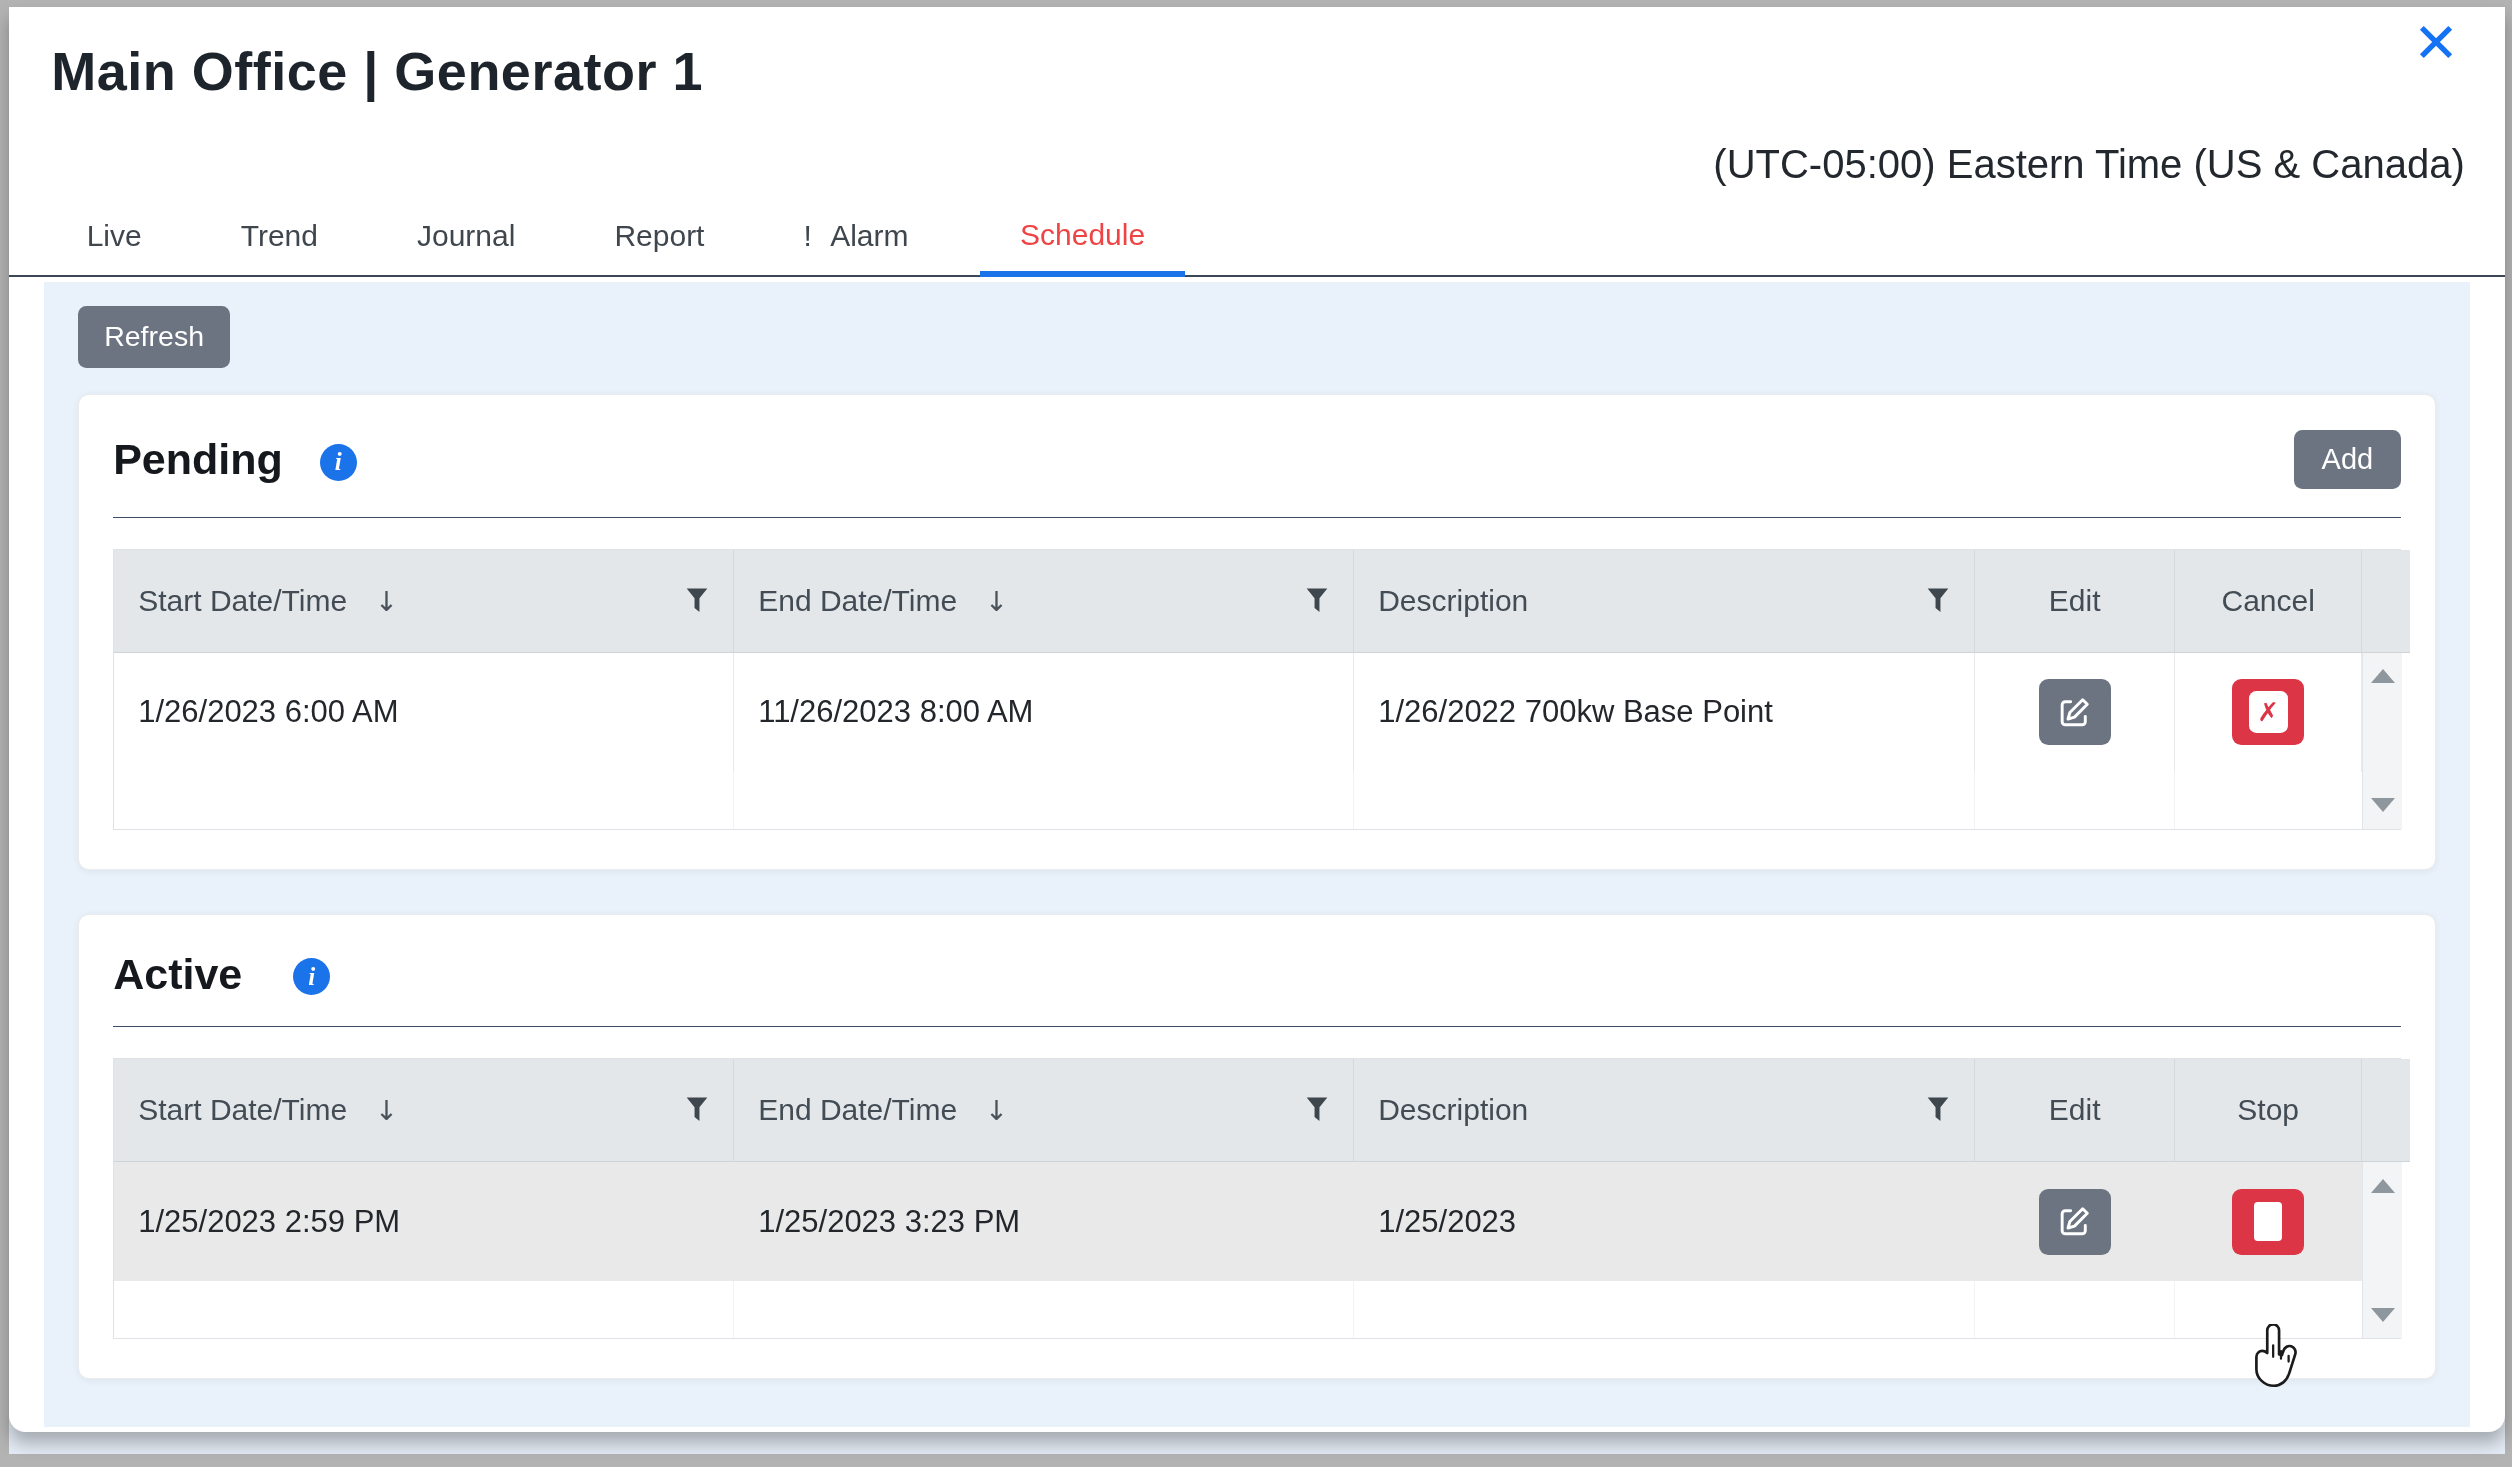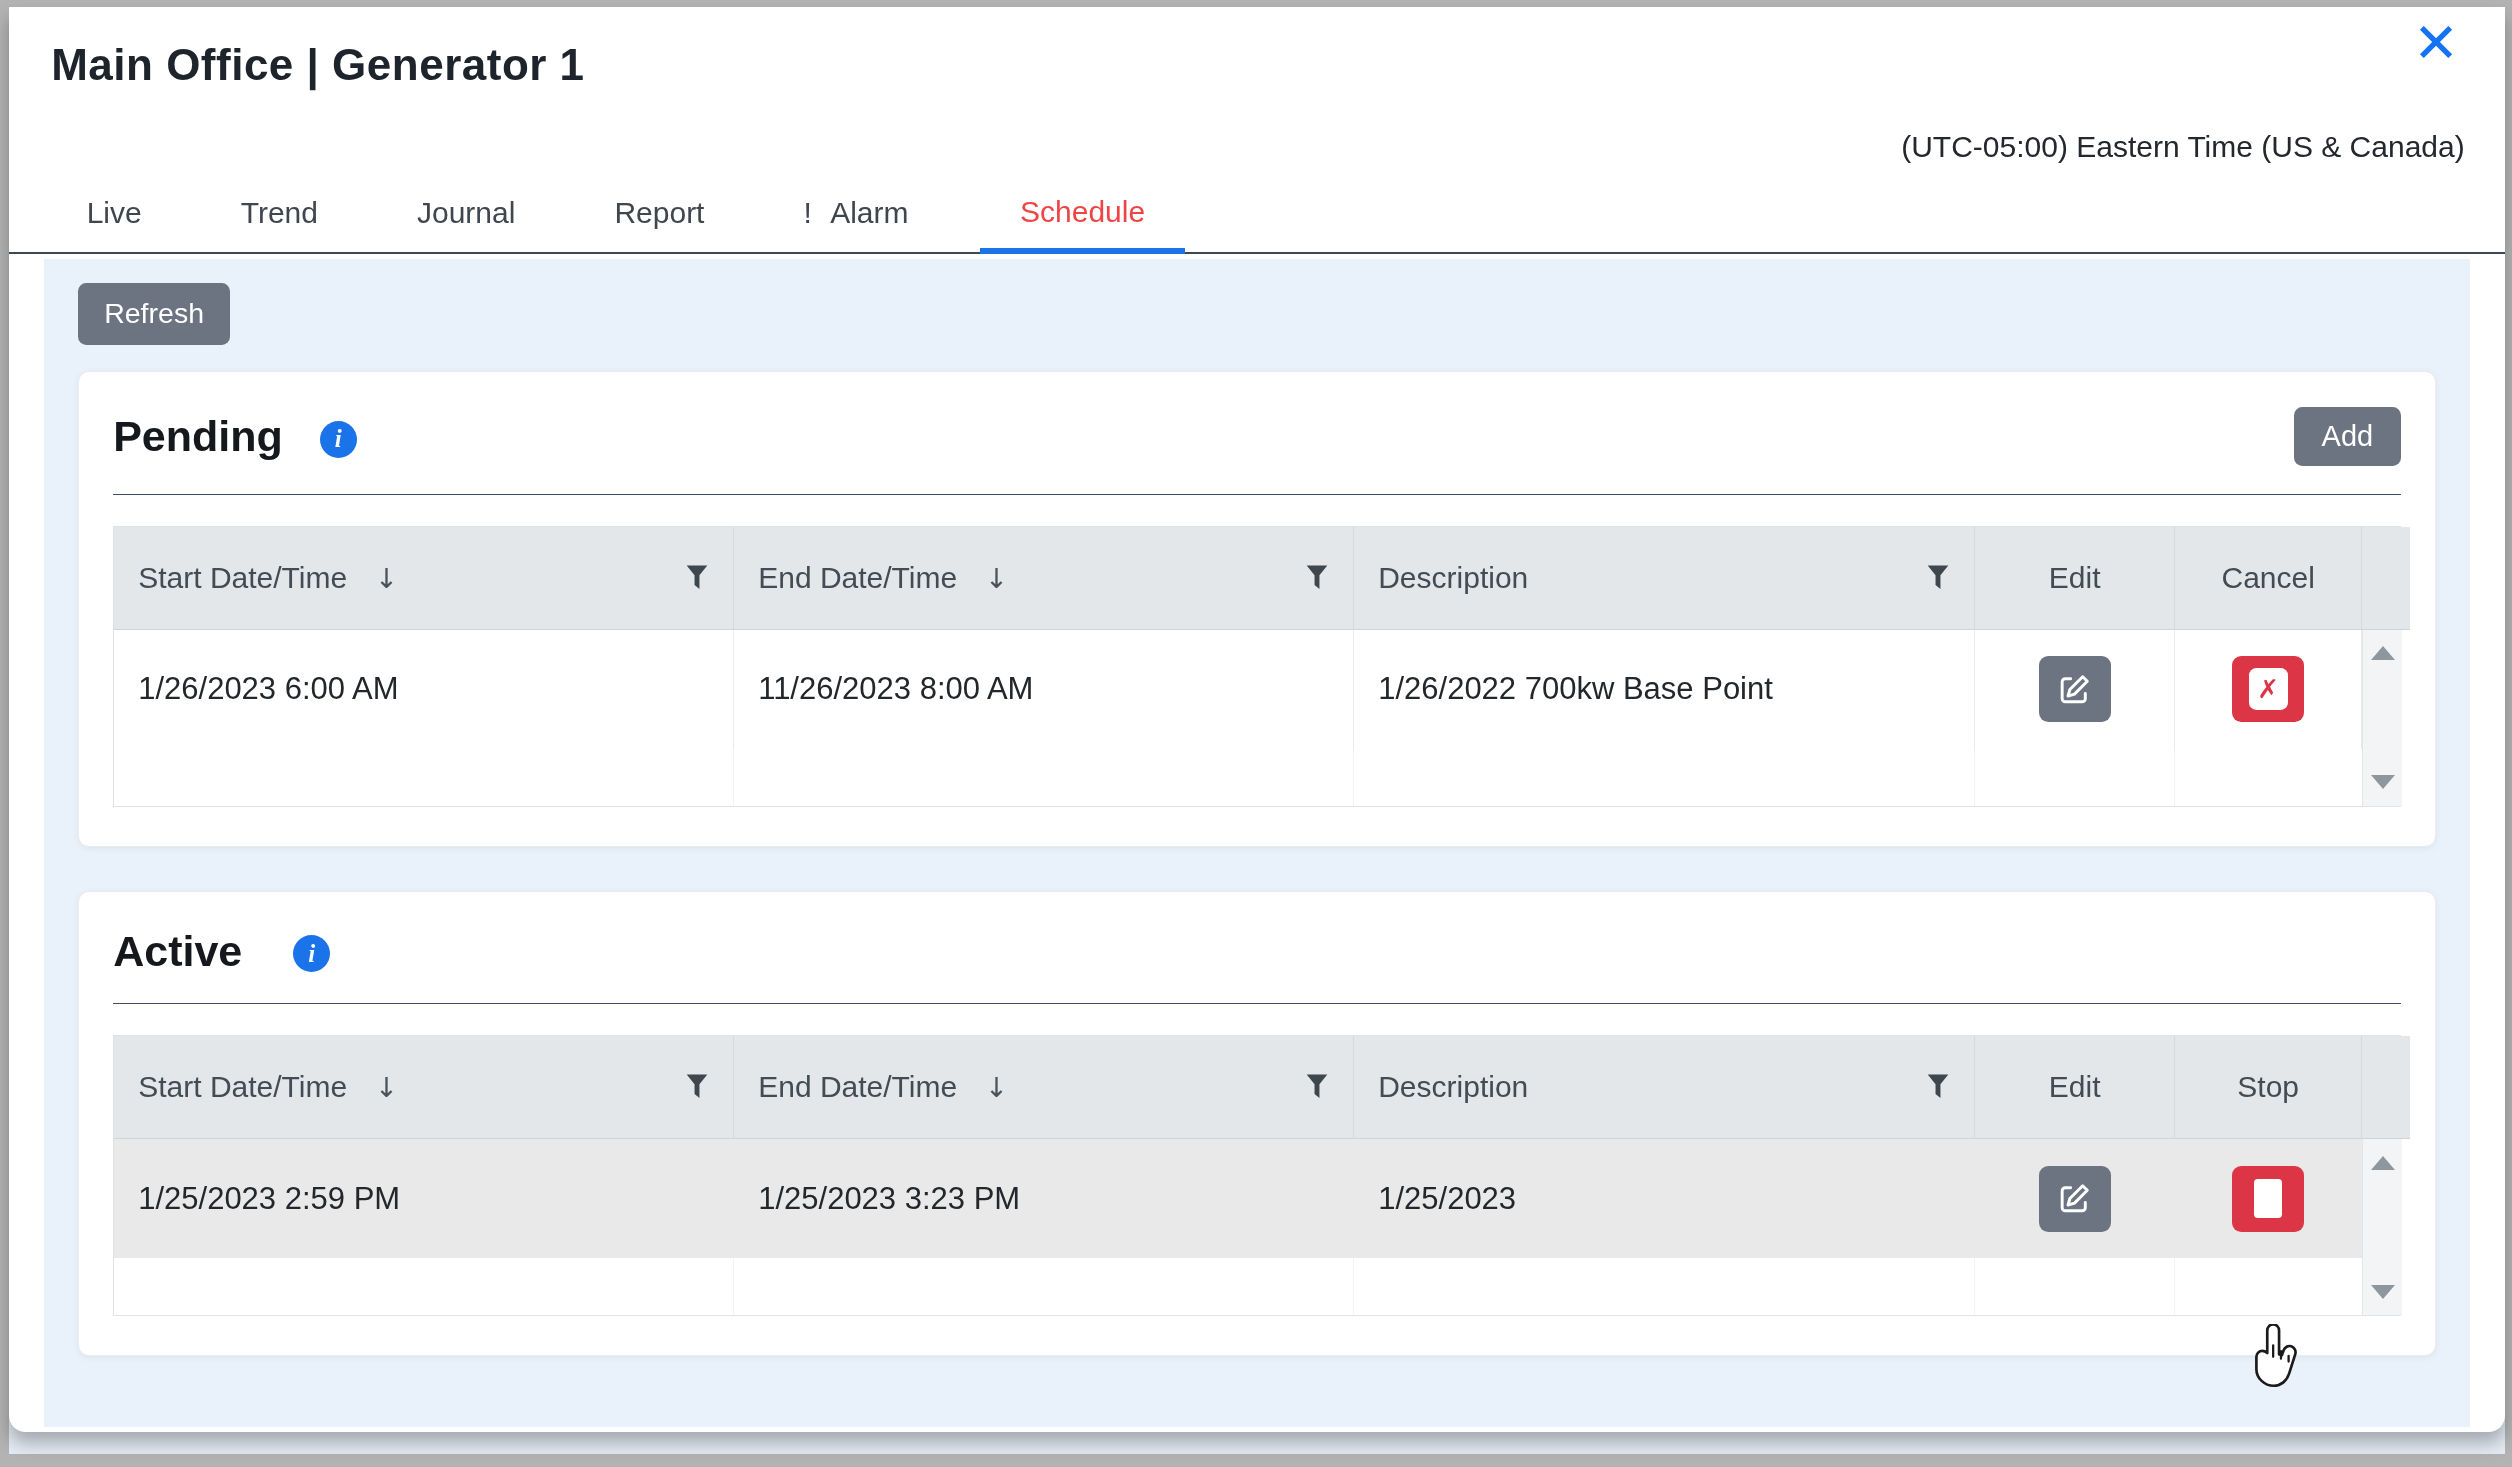--- a/index.html
+++ b/index.html
@@ -12,27 +12,27 @@
   }
   .backdrop { width:100%; height:100%; background:#e4ebf4; }
   .modal {
     width:100%; height:calc(100% - 22px); background:#ffffff;
     border-radius:0 0 16.5px 16.5px; box-shadow:0 11px 16.5px rgba(0,0,0,.28);
     display:flex; flex-direction:column; position:relative; overflow:hidden;
   }
 
   
   .modal-header { padding:33px 40px 0 42px; position:relative; flex:0 0 auto; }
-  .modal-title { margin:0; font-size:44px; font-weight:700; color:#1e242b; letter-spacing:0.5px; }
+  .modal-title { margin:0; font-size:54px; font-weight:700; color:#1e242b; letter-spacing:0.5px; }
   .close-btn {
     position:absolute; top:5.5px; right:42px; border:none; background:transparent;
     color:#1472f5; font-size:55px; font-weight:700; line-height:1; cursor:pointer; padding:3.7px;
     font-family:"DejaVu Sans",sans-serif;
   }
-  .timezone { text-align:right; font-size:30px; color:#23282e; margin-top:40px; }
+  .timezone { text-align:right; font-size:40px; color:#23282e; margin-top:40px; }
 
   
   .tabs { display:flex; align-items:flex-end; padding-left:72px; margin-top:16.5px;
           border-bottom:2.8px solid #3c4856; flex:0 0 auto; }
   .tab { font-size:30px; color:#3f464d; padding:14.7px 5.5px 22px; margin-right:88px; cursor:pointer; white-space:nowrap;text-align:center; }
   .tab .tab-prefix { margin-right:18.4px; }
   .tab.active { font-weight:400; color:#ef4444; padding:14.7px 40px 19px;
                 border-bottom:6.4px solid #1a73e8; margin-bottom:-2.8px; margin-left:-22px; }
 
   

